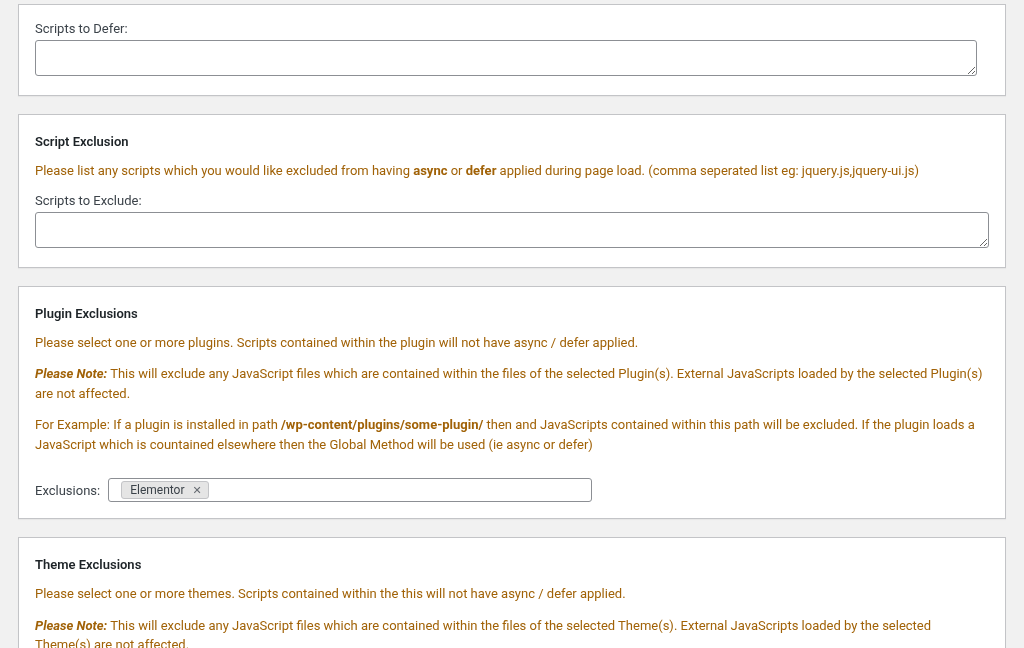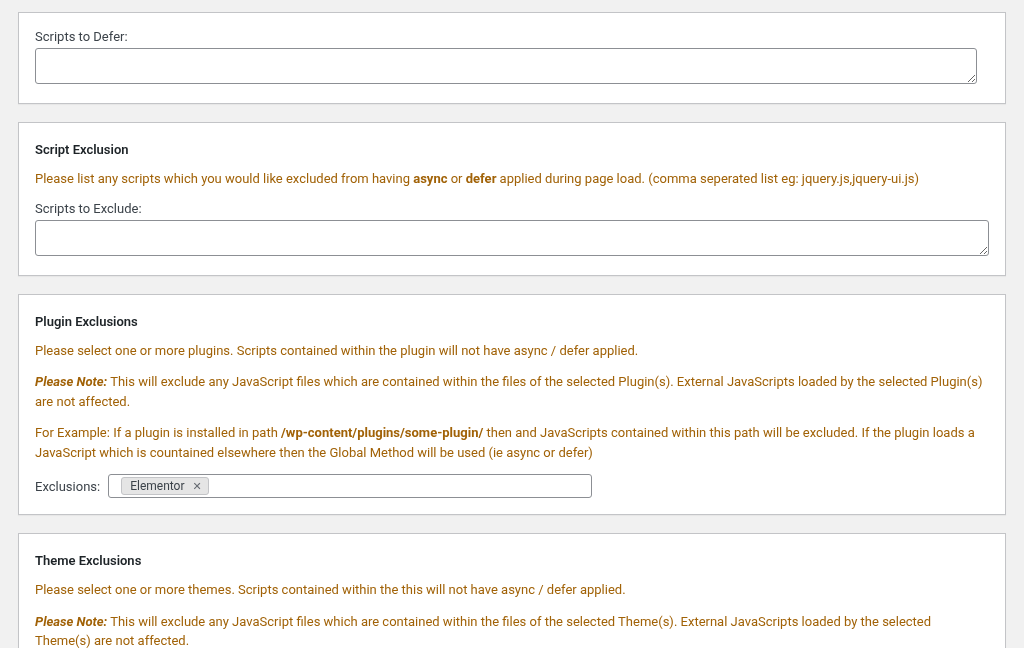--- a/index.html
+++ b/index.html
@@ -45,21 +45,21 @@
     font-size: 13px;
     border: 1px solid #8c8f94;
     border-radius: 3px;
     background: #fff;
     resize: both;
   }
   .field-row {
     display: flex;
     align-items: center;
     gap: 8px;
-    margin-top: 12px;
+    margin-top: 24px;
   }
   .field-row > .fl {
     font-size: 13px;
     color: #3c434a;
   }
   .tag-input-wrap {
     border: 1px solid #8c8f94;
     border-radius: 3px;
     background: #fff;
     min-width: 484px;
@@ -96,21 +96,21 @@
     font-size: 13px;
     padding: 2px;
     background: transparent;
   }
   
   .top-slice {
     background:#fff;
     border:1px solid #c3c4c7;
     box-shadow: 0 1px 1px rgba(0,0,0,.04);
     padding: 6px 28px 16px 16px;
-    margin-top:12px;
+    margin-top:4px;
   }
 </style>
 </head>
 <body>
 
 <div class="top-slice">
   <div class="label-line">Scripts to Defer:</div>
   <textarea class="big" style=""></textarea>
 </div>
 

